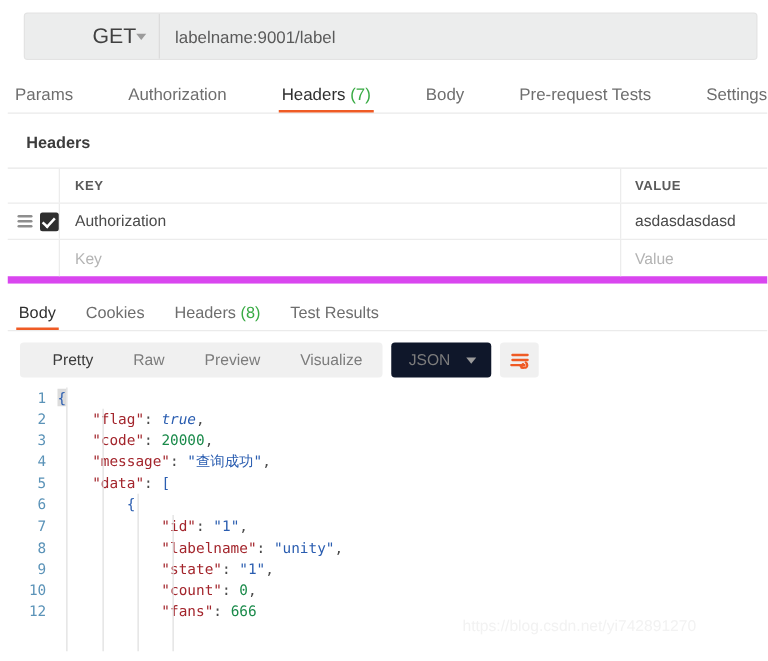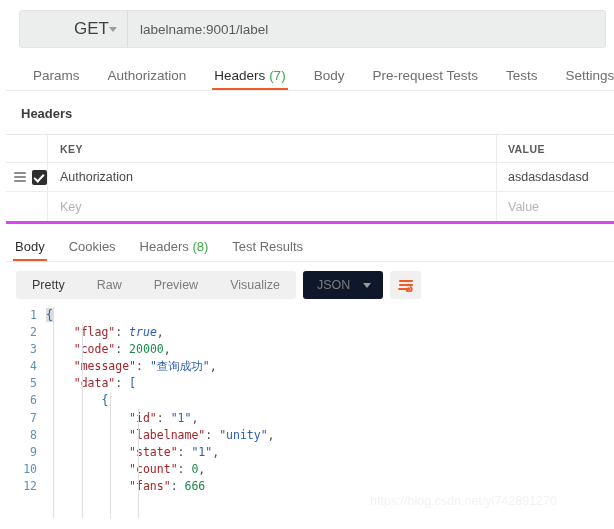--- a/index.html
+++ b/index.html
@@ -62,23 +62,23 @@
     position: absolute;
     left: 0; top: 0;
     width: 6px; height: 529px;
     background: #fff;
   }
 
   
   .req-tabs {
     display: flex;
     align-items: flex-end;
-    margin: 14px 0 0 29px;
+    margin: 14px 0 0 8px;
     height: 28px;
-    gap: 0px;
+    gap: 16px;
   }
   .req-tab {
     font-size: 13.5px;
     color: #6e6e6e;
     padding: 0 14px 7px 14px;
     position: relative;
     white-space: nowrap;
   }
   .req-tab:first-child { padding-left: 4px; }
   .req-tab.active { color: #2f2f2f; }
@@ -137,21 +137,21 @@
     left: 4.6px; top: 2.6px;
     width: 3.6px; height: 3.6px;
     background: #8d8d8d;
     border-radius: 50%;
   }
 
   
   .table {
     margin: 10px 0 0 6px;
     border-top: 1px solid #e8e8e8;
-    border-bottom: 3px solid #d946ef;
+    border-bottom: 6px solid #d946ef;
   }
   .trow {
     display: flex;
     border-bottom: 1px solid #ececec;
     height: 29px;
     align-items: center;
   }
   .trow:last-child { border-bottom: none; }
   .trow.head { height: 28px; }
   .cell-handle {
@@ -251,20 +251,21 @@
     gap: 7px;
     margin: 9px 0 0 16px;
     height: 28px;
   }
   .seg {
     display: flex;
     background: #f0f0f0;
     border-radius: 3px;
     height: 28px;
     align-items: center;
+    padding-left: 10px;
   }
   .seg-item {
     font-size: 12.5px;
     color: #7c7c7c;
     padding: 0 16px;
     line-height: 28px;
   }
   .seg-item.active { color: #3b3b3b; }
   .fmt {
     display: flex;
@@ -341,21 +342,20 @@
   </div>
   <div class="url-input">labelname:9001/label</div>
 </div>
 
 <div class="req-tabs">
   <div class="req-tab"><span>Params</span></div>
   <div class="req-tab"><span>Authorization</span></div>
   <div class="req-tab active"><span>Headers</span> <span class="count">(7)</span></div>
   <div class="req-tab"><span>Body</span></div>
   <div class="req-tab"><span>Pre-request Tests</span></div>
-  <div class="req-tab"><span>Tests</span></div>
   <div class="req-tab"><span>Settings</span></div>
 </div>
 <div class="tabs-divider"></div>
 
 <div class="headers-sub">
   <span class="headers-sub-title">Headers</span>
 </div>
 
 <div class="table">
   <div class="trow head">

